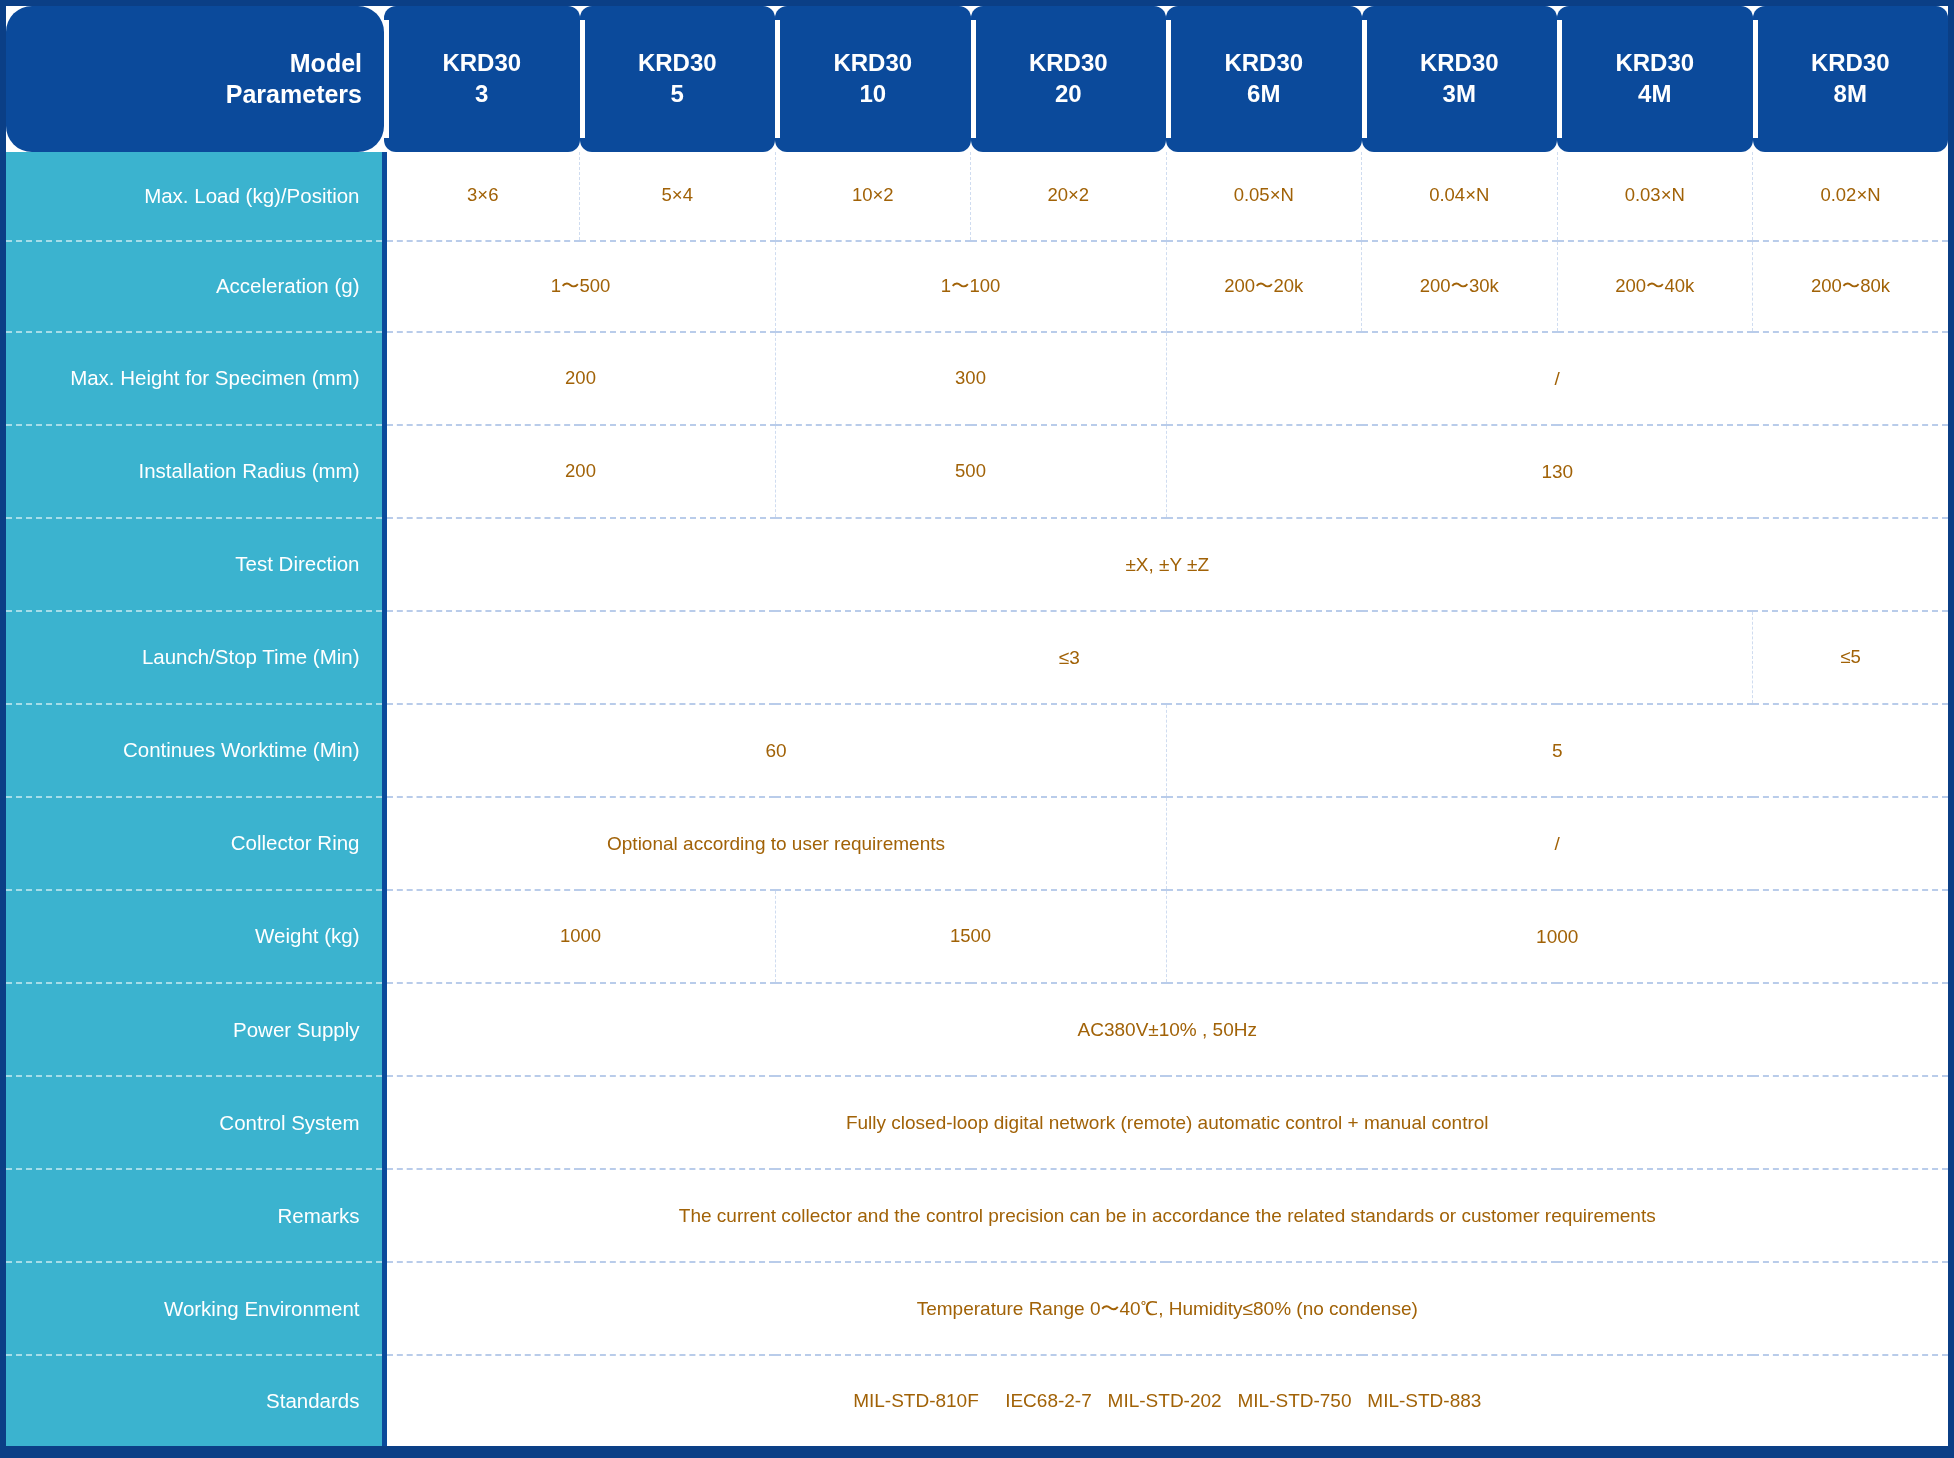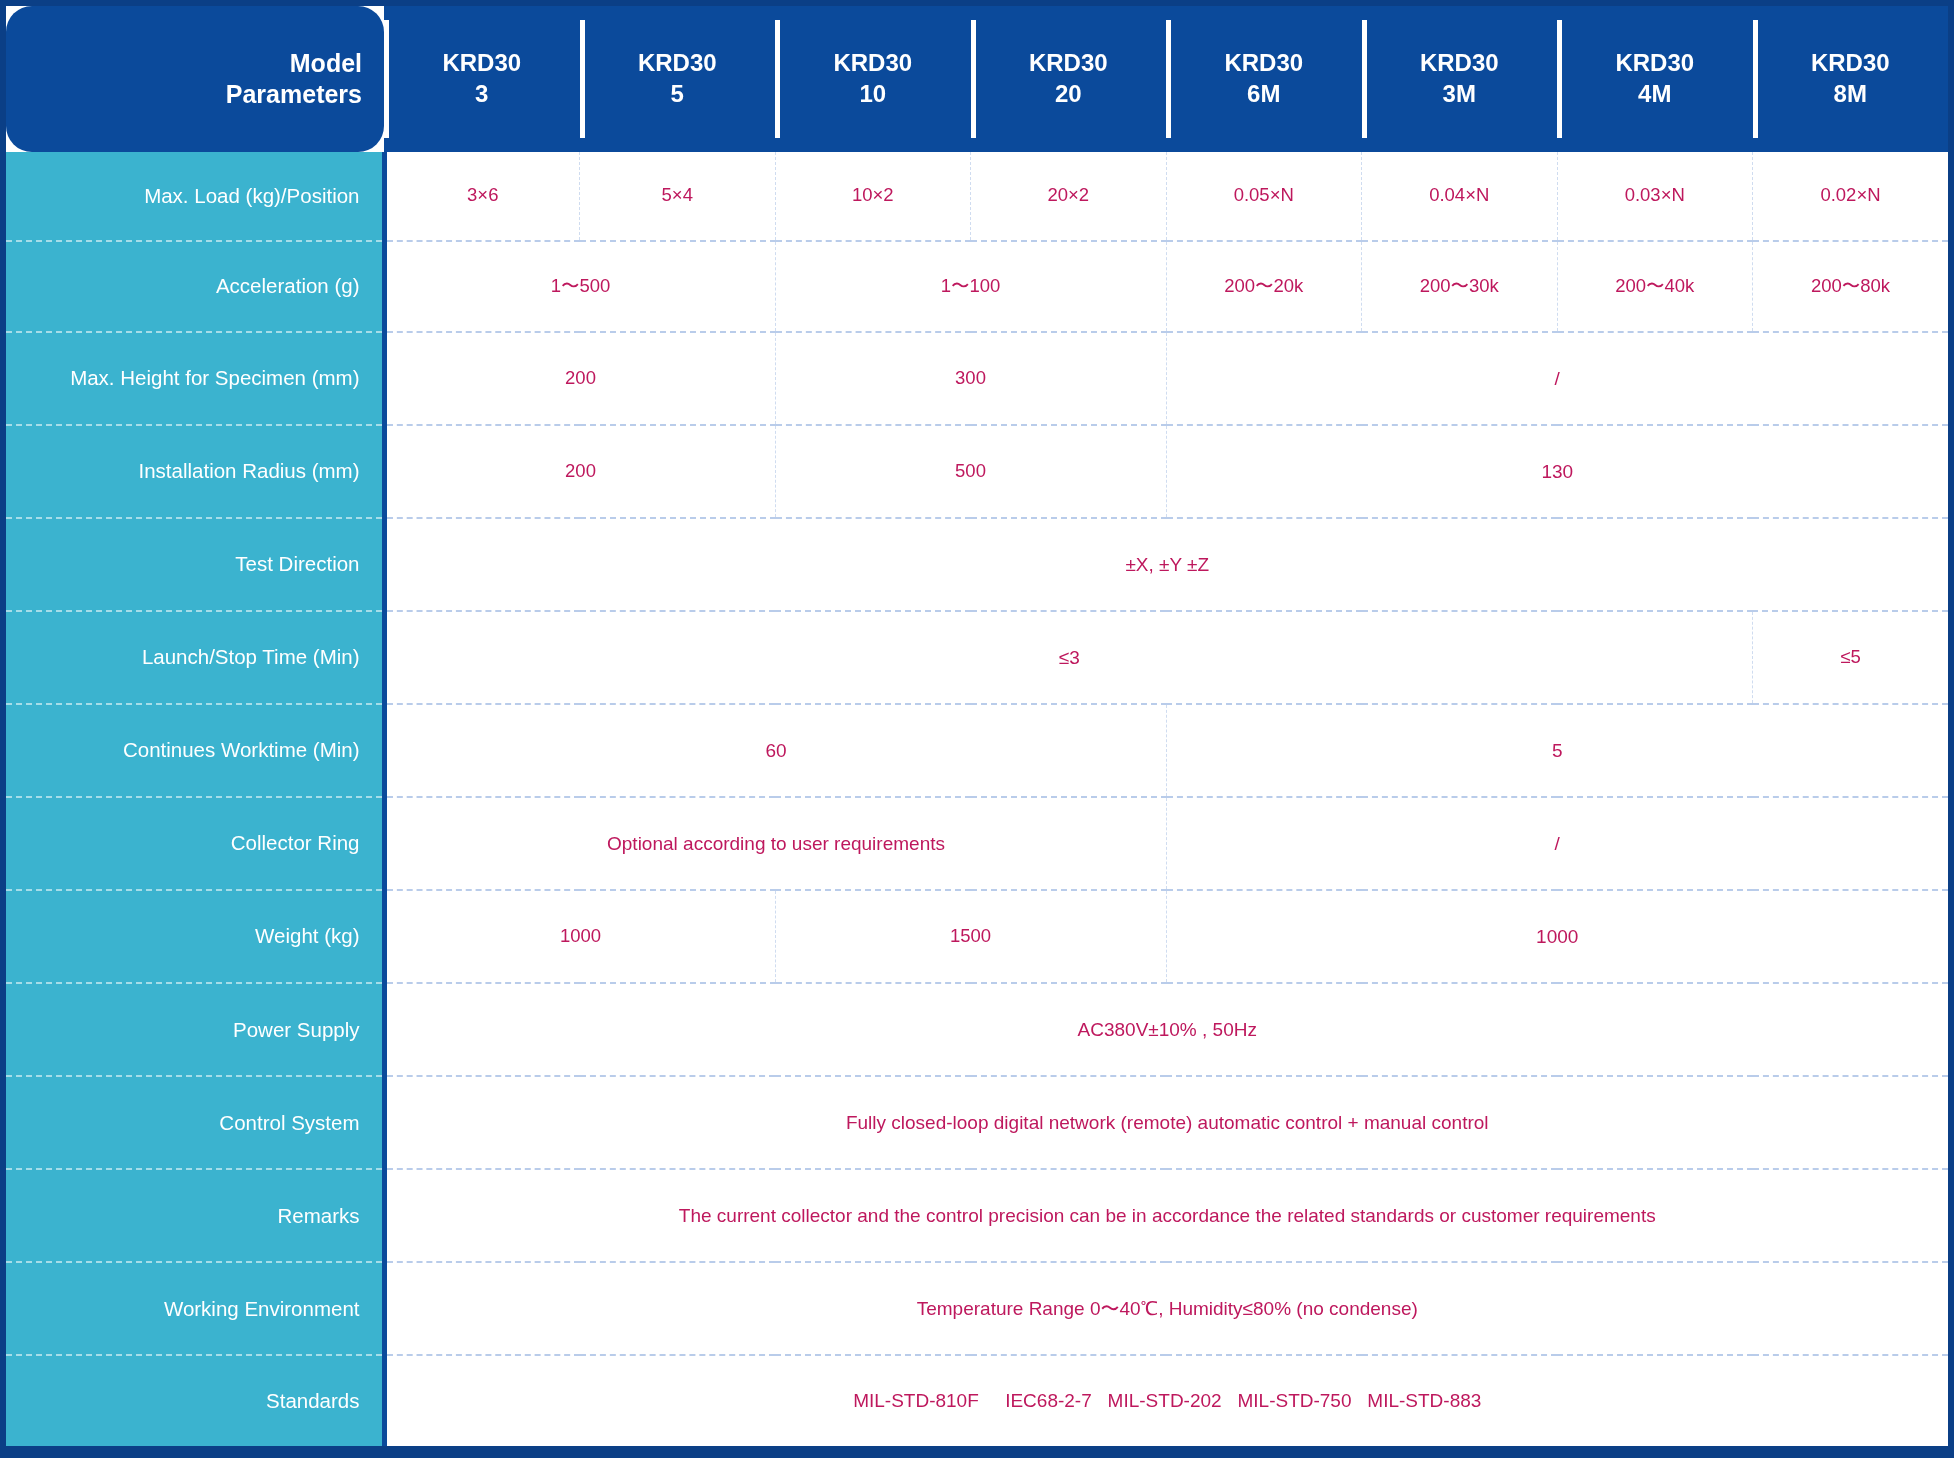--- a/index.html
+++ b/index.html
@@ -37,20 +37,21 @@
     padding-right: 22px;
     font-size: 25px;
     line-height: 1.25;
     width: 378px;
     border-radius: 26px;
   }
   th.model {
     font-size: 24px;
     line-height: 1.28;
     position: relative;
+    border-radius: 12px;
   }
   
   th.model::before {
     content: "";
     position: absolute;
     left: 0; top: 14px; bottom: 14px;
     width: 5px;
     background: #ffffff;
   }
   th.model .m1 { display: block; }
@@ -65,21 +66,21 @@
     text-align: right;
     padding-right: 22px;
     vertical-align: middle;
     border-bottom: 2px dashed rgba(255,255,255,.55);
     border-right: 5px solid #0b4a9b;
     line-height: 1.2;
   }
   tbody tr:last-child th.rowlabel { border-bottom: 0; }
 
   tbody td {
-    color: #be185d;
+    color: #a16207;
     font-size: 18.5px;
     text-align: center;
     vertical-align: middle;
     background: #ffffff;
     border-bottom: 2px dashed #b9ccea;
     border-left: 1px dashed #cfdcf0;
     padding: 4px 6px;
     line-height: 1.35;
   }
   tbody td.firstcol { border-left: 0; }

